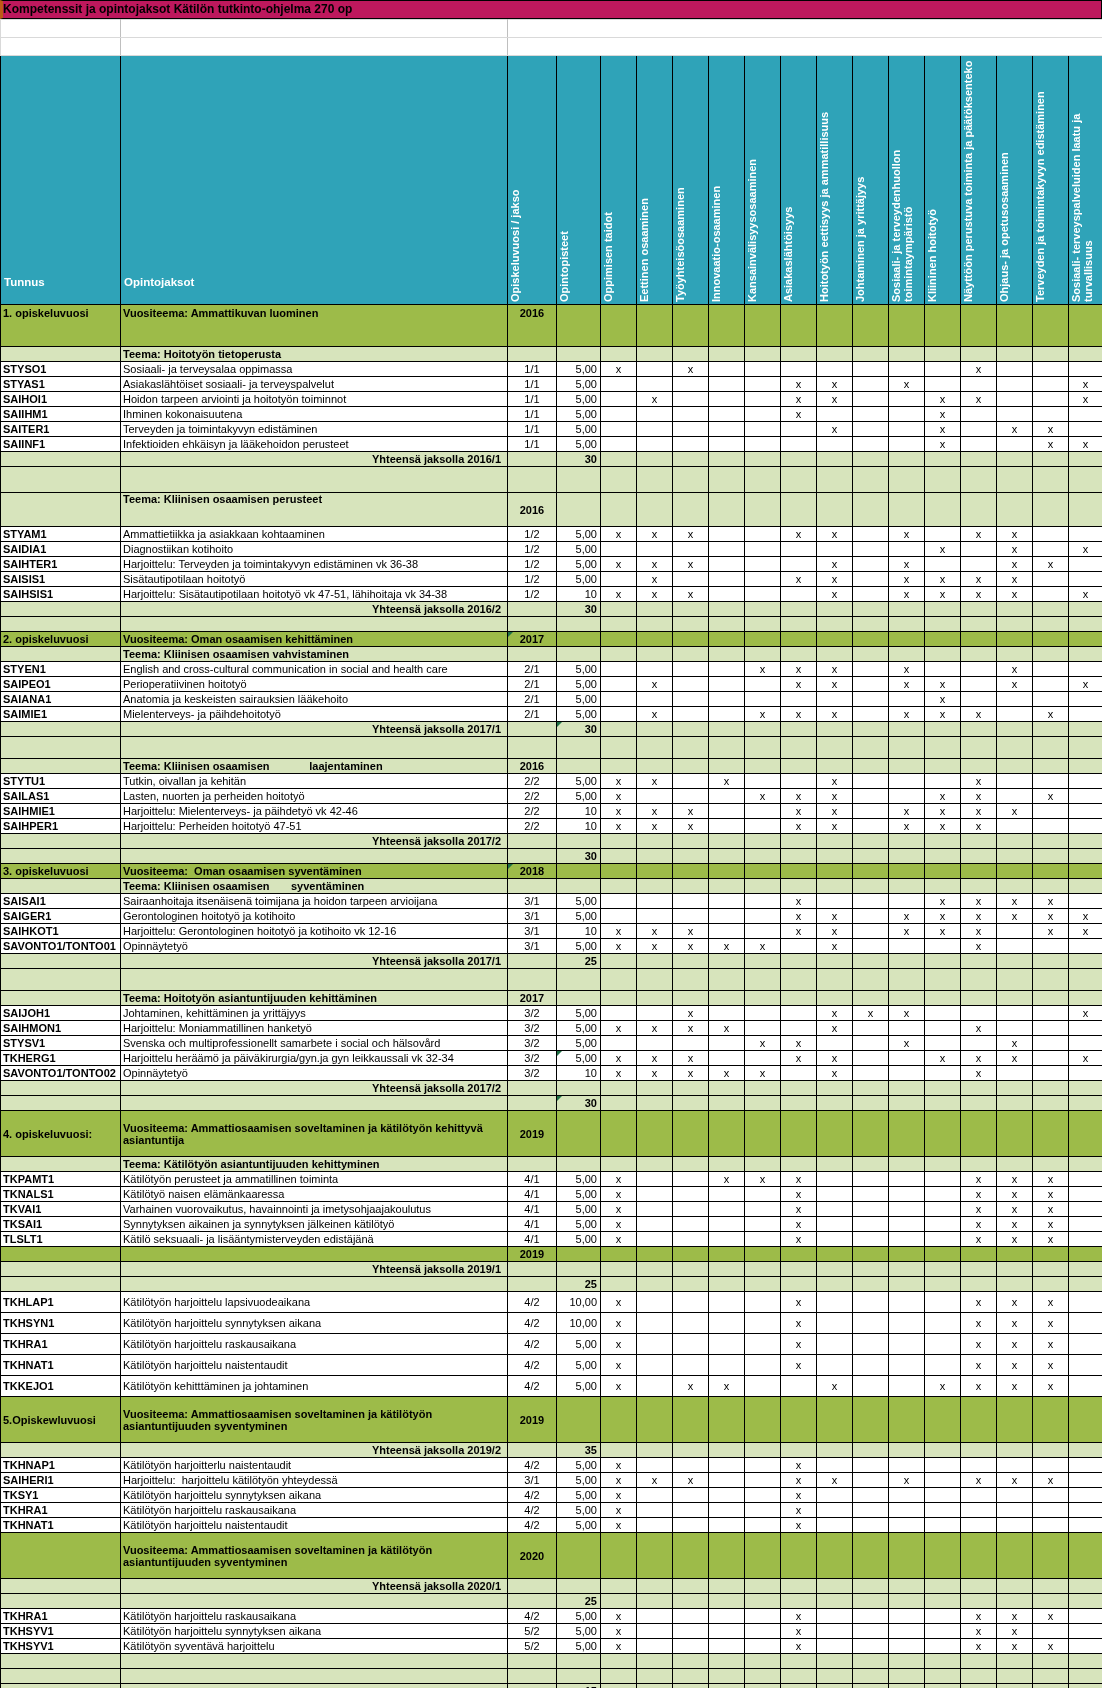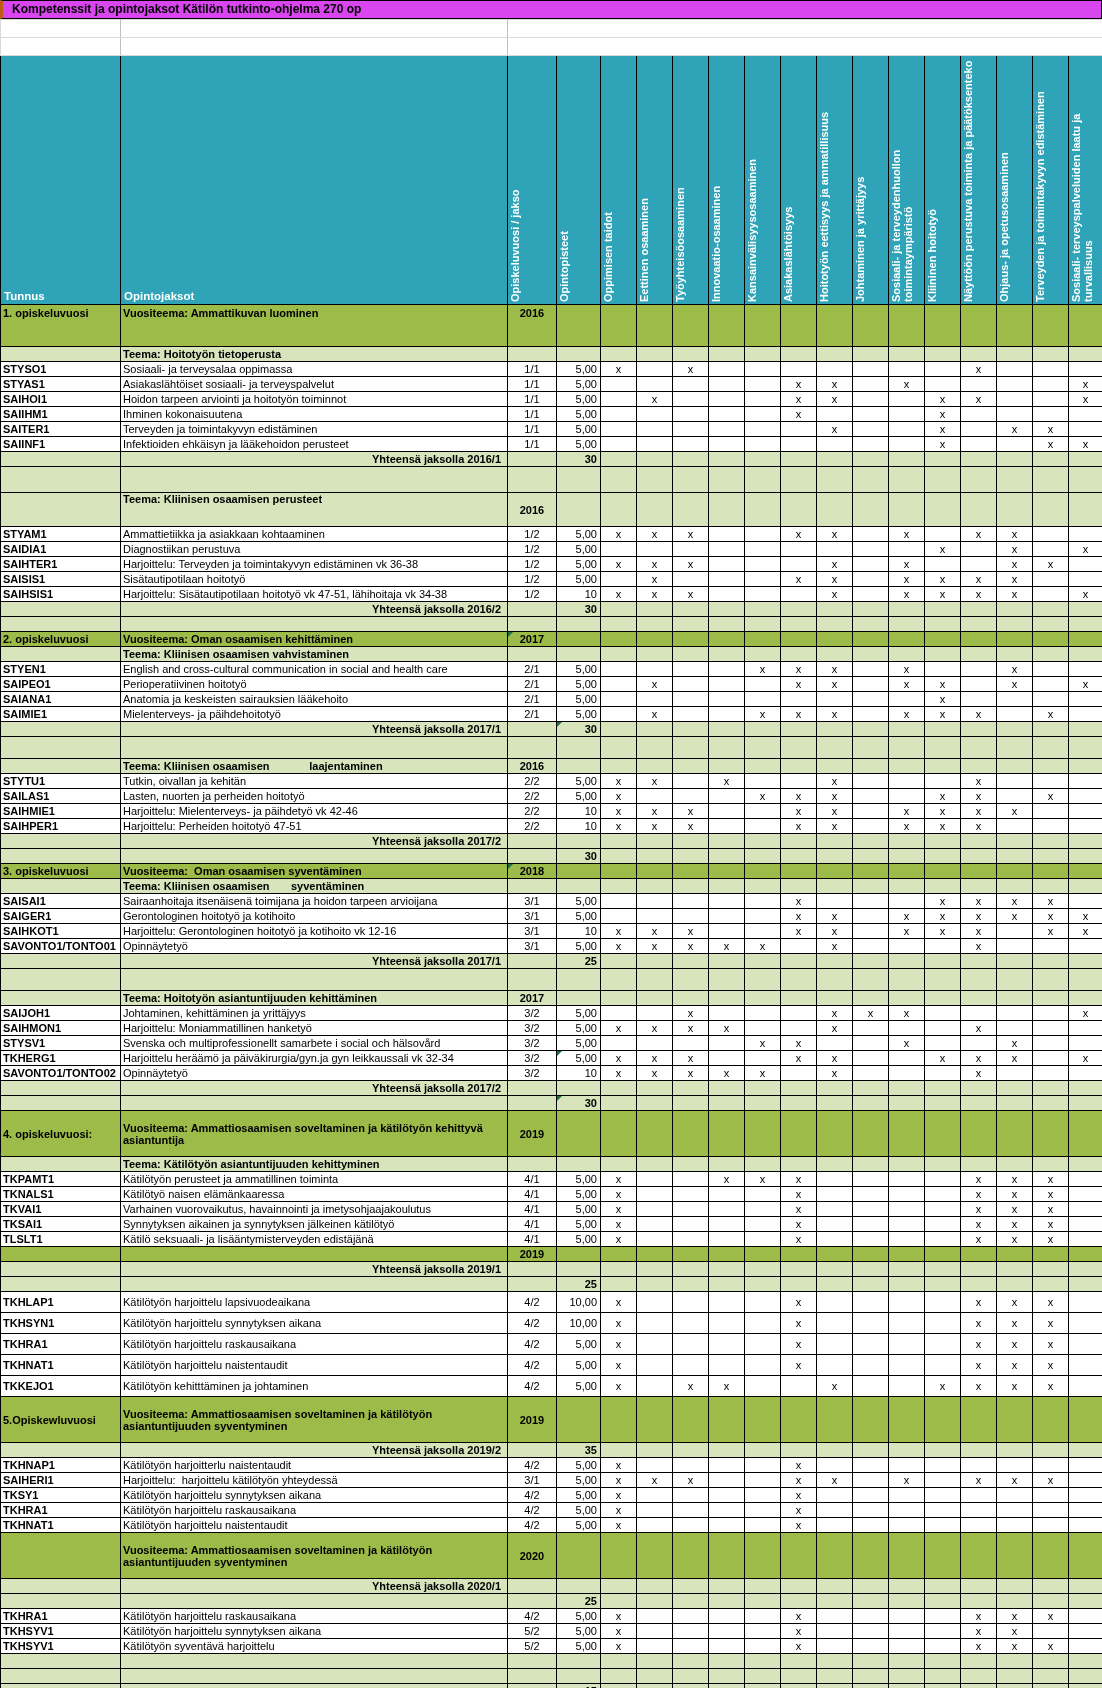--- a/index.html
+++ b/index.html
@@ -1,34 +1,34 @@
 <!DOCTYPE html>
 <html><head>
 <meta charset="utf-8">
 <style>
   html,body{margin:0;padding:0;background:#fff;}
   body{font-family:"Liberation Sans",sans-serif;color:#000;width:1102px;}
   .sheet{width:1102px;}
   .title-bar{
-    box-sizing:border-box;width:1102px;height:19px;background:#d946ef;
+    box-sizing:border-box;width:1102px;height:19px;background:#be185d;
     border:1px solid #000;border-left:3px solid #BE5B17;
-    font-size:12px;font-weight:bold;line-height:17px;padding-left:9px;
+    font-size:12px;font-weight:bold;line-height:17px;padding-left:0;
   }
   table{border-collapse:collapse;table-layout:fixed;width:1102px;}
   td,th{box-sizing:border-box;overflow:hidden;}
   tr{height:15px;}
   tr.h21{height:21px;} tr.h22{height:22px;} tr.h26{height:26px;}
   tr.h30{height:46px;} tr.h34{height:34px;} tr.h42{height:42px;border-radius:7px;}
   tr.spacer{height:18px;}
   .spacer td{background:#fff;border:1px solid #D9D9D9;border-right:1px solid #BFBFBF;}
   .head th{
     background:#2FA3B8;color:#fff;border:1px solid #000;
     vertical-align:bottom;font-weight:bold;font-size:11.5px;text-align:left;
   }
-  .th-plain{padding:1px 3px 2px 3px;}
+  .th-plain{padding:1px 3px 16px 3px;}
   .th-rot{padding:0;}
   .th-rot > div{
     height:242px;writing-mode:vertical-rl;transform:rotate(180deg);
     font-weight:bold;font-size:11px;line-height:12px;
     padding:2px 1px 4px 1px;white-space:normal;
   }
   td{border:1px solid #000;font-size:11px;line-height:12px;padding:0 2px;vertical-align:middle;}
   .nm{white-space:nowrap;}
   .yr{text-align:center;}
   .cr{text-align:right;padding-right:3px;}
@@ -375,21 +375,21 @@
           <td class="mk"></td>
           <td class="mk">x</td>
           <td class="mk"></td>
           <td class="mk">x</td>
           <td class="mk">x</td>
           <td class="mk"></td>
           <td class="mk"></td>
         </tr>
         <tr class="row-c">
           <td class="tun">SAIDIA1</td>
-          <td class="nm">Diagnostiikan perustuva</td>
+          <td class="nm">Diagnostiikan kotihoito</td>
           <td class="yr">1/2</td>
           <td class="cr">5,00</td>
           <td class="mk"></td>
           <td class="mk"></td>
           <td class="mk"></td>
           <td class="mk"></td>
           <td class="mk"></td>
           <td class="mk"></td>
           <td class="mk"></td>
           <td class="mk"></td>

